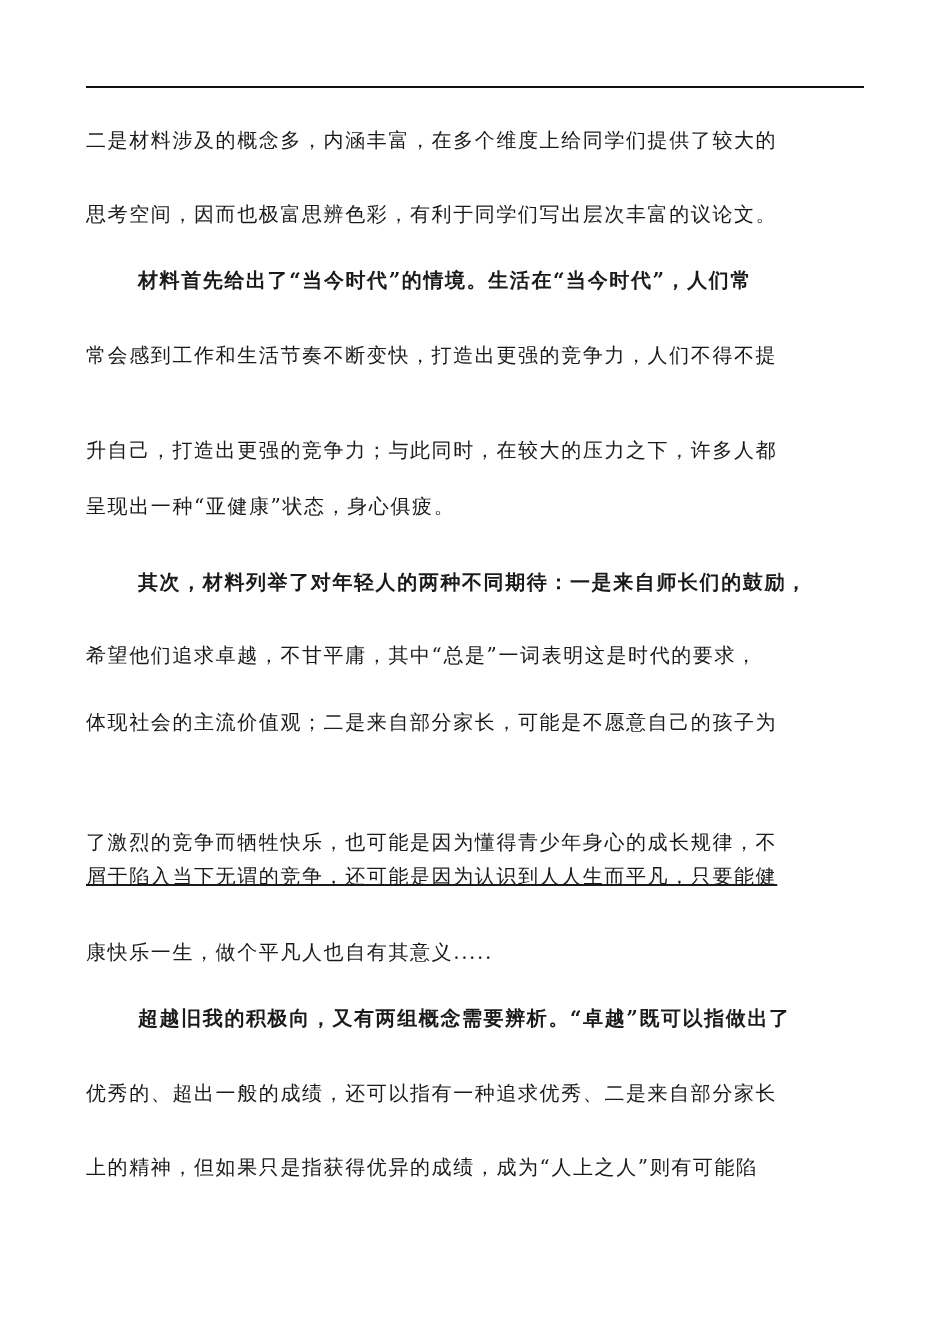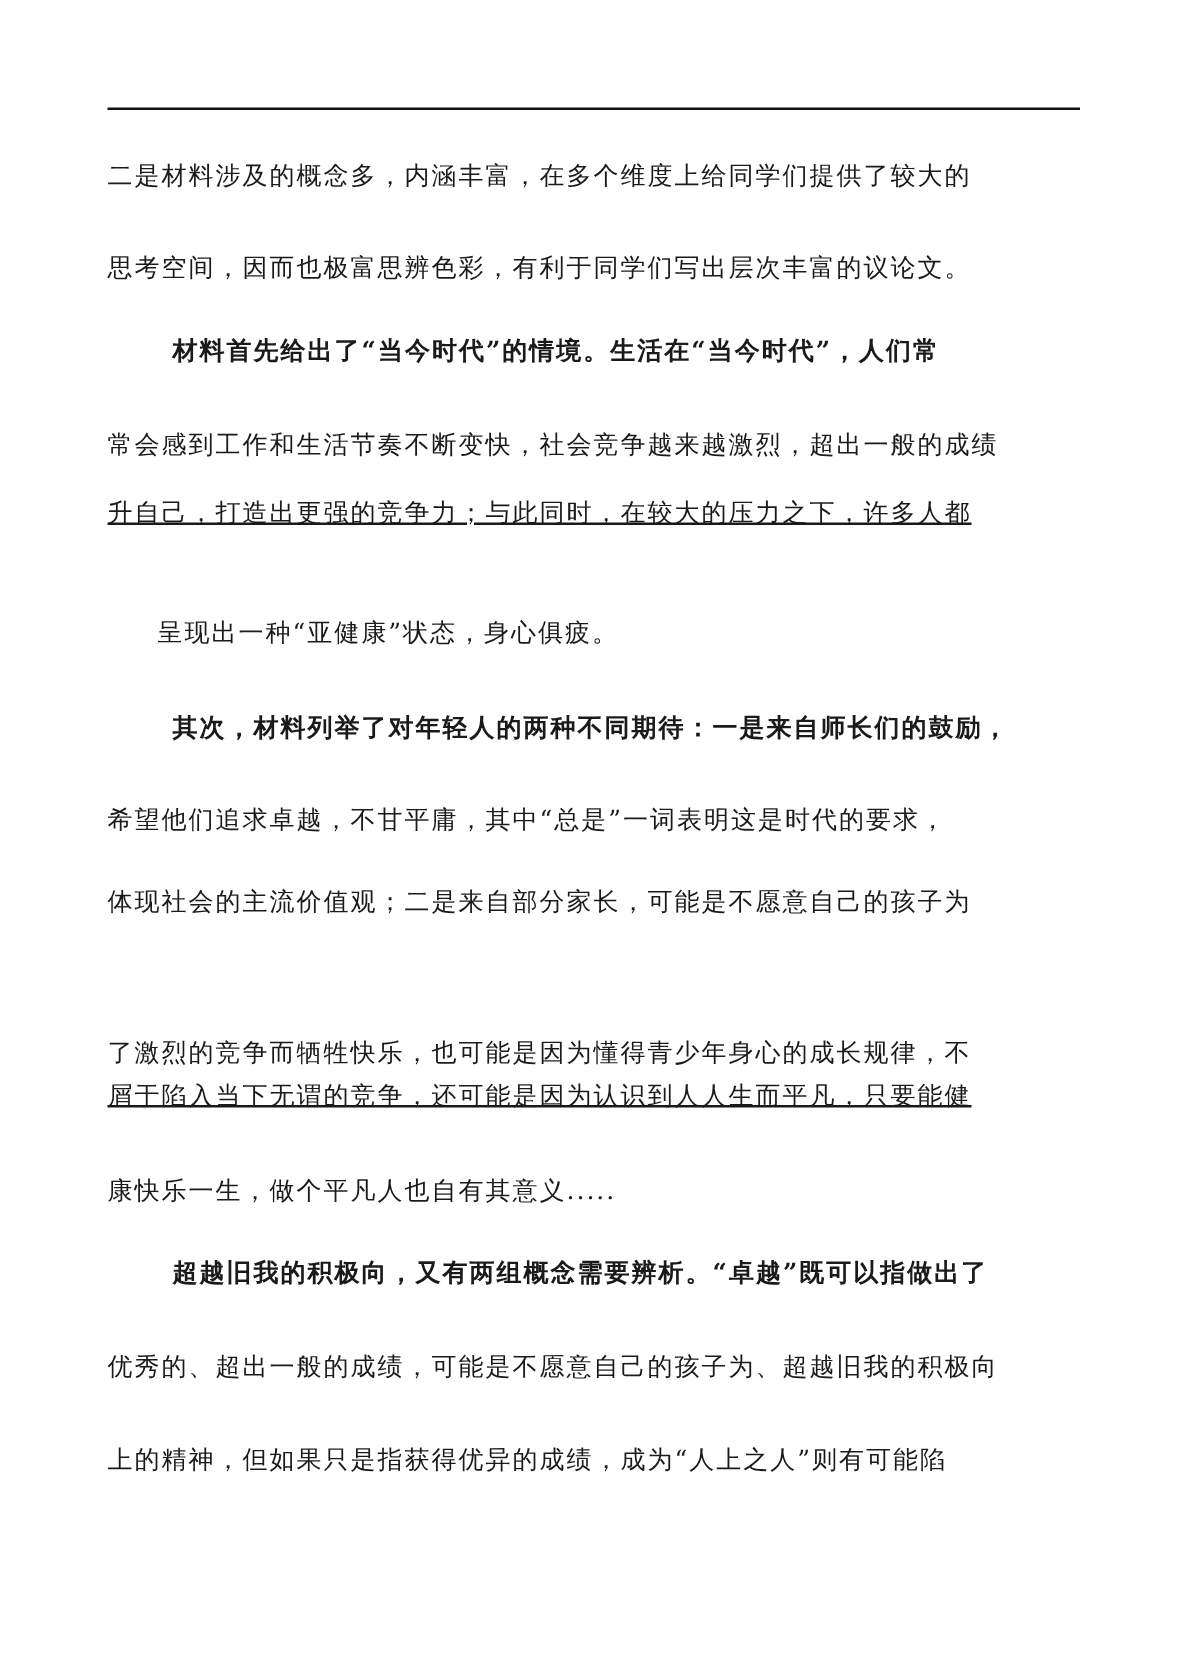--- a/index.html
+++ b/index.html
@@ -11,25 +11,25 @@
 </style>
 </head>
 <body>
 
 <div class="rule"></div>
 
 <div id="doc">
   <div class="line" style="top: 126px;">二是材料涉及的概念多，内涵丰富，在多个维度上给同学们提供了较大的</div>
   <div class="line" style="top: 200px;">思考空间，因而也极富思辨色彩，有利于同学们写出层次丰富的议论文。</div>
   <div class="line indent" style="top: 266px;">材料首先给出了“当今时代”的情境。生活在“当今时代”，人们常</div>
-  <div class="line" style="top: 341px;">常会感到工作和生活节奏不断变快，社会竞争越来越激烈，超出一般的成绩</div>
-  <div class="line" style="top: 396px; text-decoration: underline;">升自己，打造出更强的竞争力；与此同时，在较大的压力之下，许多人都</div>
-  <div class="line" style="top: 492px; margin-left: 40px;">呈现出一种“亚健康”状态，身心俱疲。</div>
+  <div class="line" style="top: 341px;">常会感到工作和生活节奏不断变快，打造出更强的竞争力，人们不得不提</div>
+  <div class="line" style="top: 436px;">升自己，打造出更强的竞争力；与此同时，在较大的压力之下，许多人都</div>
+  <div class="line" style="top: 492px;">呈现出一种“亚健康”状态，身心俱疲。</div>
   <div class="line indent" style="top: 568px;">其次，材料列举了对年轻人的两种不同期待：一是来自师长们的鼓励，</div>
   <div class="line" style="top: 641px;">希望他们追求卓越，不甘平庸，其中“总是”一词表明这是时代的要求，</div>
   <div class="line" style="top: 708px; font-family: Liberation Serif, serif;">体现社会的主流价值观；二是来自部分家长，可能是不愿意自己的孩子为</div>
   <div class="line" style="top: 828px;">了激烈的竞争而牺牲快乐，也可能是因为懂得青少年身心的成长规律，不</div>
   <div class="line" style="top: 862px; text-decoration: underline;">屑于陷入当下无谓的竞争，还可能是因为认识到人人生而平凡，只要能健</div>
   <div class="line" style="top: 938px;">康快乐一生，做个平凡人也自有其意义.....</div>
   <div class="line indent" style="top: 1004px;">超越旧我的积极向，又有两组概念需要辨析。“卓越”既可以指做出了</div>
-  <div class="line" style="top: 1079px;">优秀的、超出一般的成绩，可能是不愿意自己的孩子为、超越旧我的积极向</div>
+  <div class="line" style="top: 1079px;">优秀的、超出一般的成绩，还可以指有一种追求优秀、二是来自部分家长</div>
   <div class="line" style="top: 1153px;">上的精神，但如果只是指获得优异的成绩，成为“人上之人”则有可能陷</div>
 </div>
 
 </body></html>

